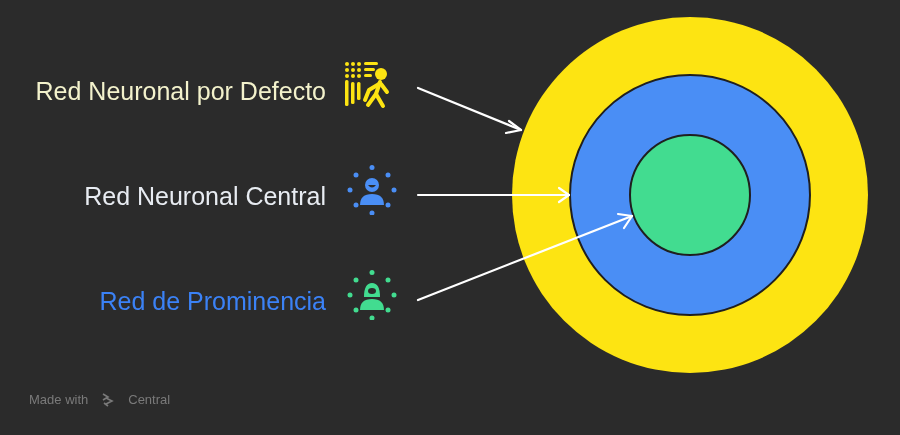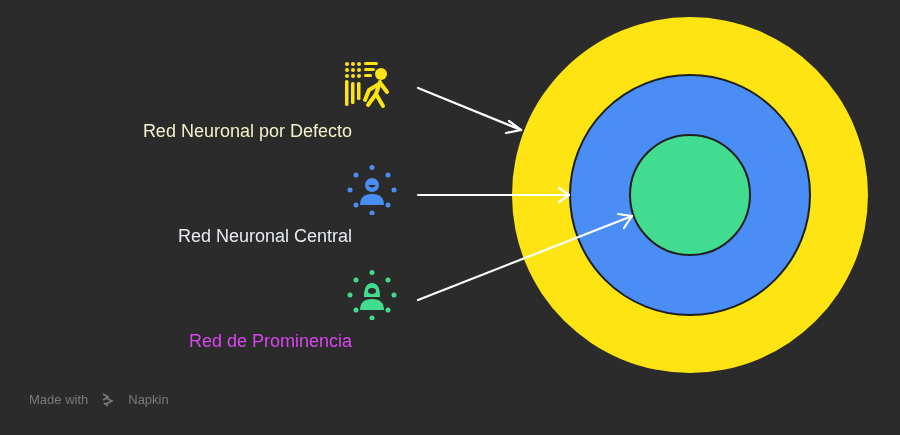--- a/index.html
+++ b/index.html
@@ -1,17 +1,17 @@
 <!DOCTYPE html>
 <html><head>
 <meta charset="utf-8">
 <style>
   html,body{margin:0;padding:0;}
   body{width:900px;height:435px;background:#2b2b2b;position:relative;overflow:hidden;font-family:"Liberation Sans","DejaVu Sans",sans-serif;}
-  .label{position:absolute;right:548px;font-size:18px;white-space:nowrap;line-height:28px;margin-top:40px;}
+  .label{position:absolute;right:574px;font-size:25px;white-space:nowrap;line-height:28px;}
   .icon{position:absolute;width:50px;height:50px;}
   svg.main{position:absolute;left:0;top:0;}
   .footer{position:absolute;left:29px;top:392px;font-size:13px;color:#7a7a7a;display:flex;align-items:center;gap:14px;}
 </style>
 </head>
 <body>
 
 <svg class="main" width="900" height="435">
   <circle cx="690" cy="195" r="178" fill="#fde412"></circle>
   <circle cx="690" cy="195" r="120" fill="#4a8ef5" stroke="#1f1f1f" stroke-width="2"></circle>
@@ -21,21 +21,21 @@
     <polyline points="509,121 521,130 506,133"></polyline>
     <line x1="418" y1="195" x2="569" y2="195"></line>
     <polyline points="559,188 569,195 559,202"></polyline>
     <line x1="418" y1="300" x2="632" y2="216"></line>
     <polyline points="618,214 632,216 624,228"></polyline>
   </g>
 </svg>
 
 <div class="label" style="top:77px;color:#f3f2cc">Red Neuronal por Defecto</div>
 <div class="label" style="top:182px;color:#e8ecf2">Red Neuronal Central</div>
-<div class="label" style="top:287px;color:#d946ef">Red de Prominencia</div>
+<div class="label" style="top:287px;color:#3b82f6">Red de Prominencia</div>
 
 <svg class="icon" style="left:343px;top:60px" viewBox="0 0 50 50">
   <g fill="#fde412">
     <circle cx="4" cy="4" r="2"></circle>
       <circle cx="10" cy="4" r="2"></circle>
       <circle cx="16" cy="4" r="2"></circle>
     <circle cx="4" cy="10" r="2"></circle>
       <circle cx="10" cy="10" r="2"></circle>
       <circle cx="16" cy="10" r="2"></circle>
     <circle cx="4" cy="16" r="2"></circle>
@@ -91,14 +91,14 @@
 
 <div class="footer">
   <span>Made with</span>
   <svg width="12" height="14" viewBox="0 0 12 14">
     <g stroke="#7a7a7a" stroke-width="1.6" fill="none">
         <path d="M1 1 L6 4 L1 7"></path>
         <path d="M4 5 L10 8 L4 11"></path>
         <path d="M2 10 L6 13"></path>
       </g>
   </svg>
-  <span>Napkin</span>
+  <span>Central</span>
 </div>
 
 </body></html>

